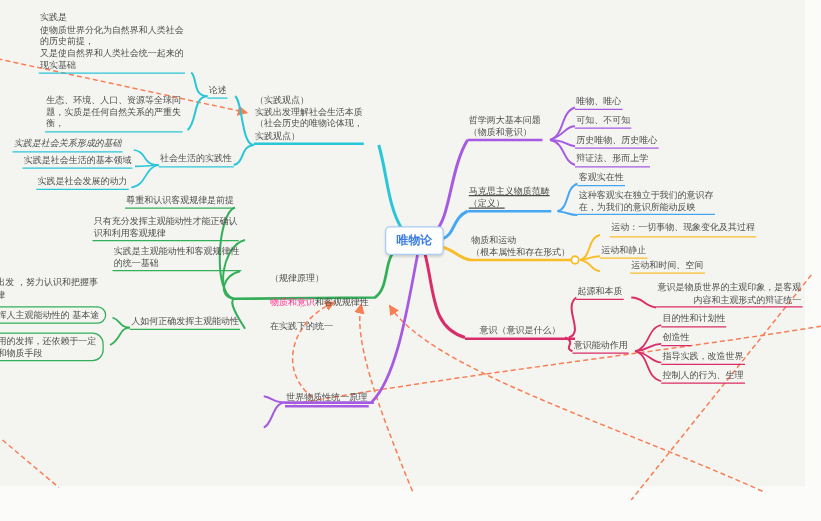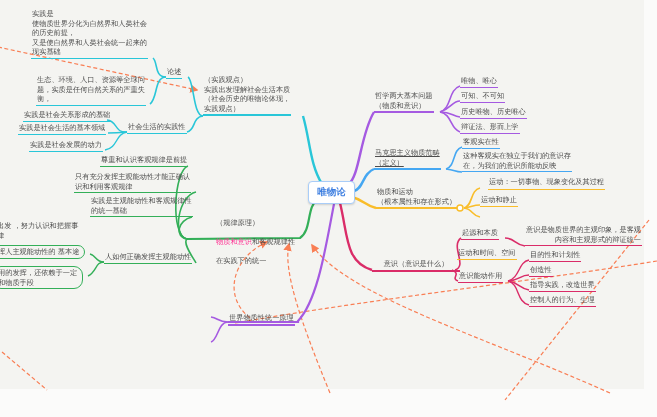--- a/index.html
+++ b/index.html
@@ -119,42 +119,42 @@
   <div class="node u-teal" style="left:166px;top:67px;">论述</div>
   <div class="node u-teal" style="left:31px;top:9px;">实践是
 使物质世界分化为自然界和人类社会
 的历史前提，
 又是使自然界和人类社会统一起来的
 现实基础</div>
   <div class="node u-teal" style="left:36px;top:75px;">生态、环境、人口、资源等全球问
 题，实质是任何自然关系的严重失
 衡，</div>
   <div class="node u-teal" style="left:127px;top:122px;">社会生活的实践性</div>
-  <div class="node u-teal" style="left:23px;top:110px;">实践是社会关系形成的基础</div>
+  <div class="node u-teal" style="left:10px;top:110px;font-style:italic;">实践是社会关系形成的基础</div>
   <div class="node u-teal" style="left:18px;top:123px;">实践是社会生活的基本领域</div>
   <div class="node u-teal" style="left:29px;top:140px;">实践是社会发展的动力</div>
 
   <div class="node u-purple thick" style="left:374px;top:91px;">哲学两大基本问题
 （物质和意识）</div>
   <div class="node u-purple" style="left:460px;top:76px;">唯物、唯心</div>
   <div class="node u-purple" style="left:460px;top:91px;">可知、不可知</div>
   <div class="node u-purple" style="left:460px;top:107px;">历史唯物、历史唯心</div>
   <div class="node u-purple" style="left:460px;top:122px;">辩证法、形而上学</div>
 
   <div class="node u-blue thick" style="left:374px;top:148px;text-decoration:underline;">马克思主义物质范畴
 （定义）</div>
   <div class="node u-blue" style="left:462px;top:137px;">客观实在性</div>
   <div class="node u-blue" style="left:462px;top:151px;">这种客观实在独立于我们的意识存
 在，为我们的意识所能动反映</div>
 
   <div class="node u-yellow thick" style="left:376px;top:187px;">物质和运动
 （根本属性和存在形式）</div>
   <div class="node u-yellow" style="left:488px;top:178px;font-family:Liberation Serif, serif;">运动：一切事物、现象变化及其过程</div>
   <div class="node u-yellow" style="left:480px;top:195px;">运动和静止</div>
-  <div class="node u-yellow" style="left:457px;top:207px;margin-top:41px;">运动和时间、空间</div>
+  <div class="node u-yellow" style="left:504px;top:207px;">运动和时间、空间</div>
 
   <div class="node u-crimson thick center-text" style="left:372px;top:259px;width:86px;max-width:86px;">意识（意识是什么）</div>
   <div class="node u-crimson" style="left:461px;top:228px;">起源和本质</div>
   <div class="node u-crimson" style="left:525px;top:225px;">意识是物质世界的主观印象，是客观
 内容和主观形式的辩证统一</div>
   <div class="node u-crimson" style="left:458px;top:271px;">意识能动作用</div>
   <div class="node u-crimson" style="left:529px;top:250px;">目的性和计划性</div>
   <div class="node u-crimson" style="left:529px;top:265px;">创造性</div>
   <div class="node u-crimson" style="left:529px;top:280px;">指导实践，改造世界</div>
   <div class="node u-crimson" style="left:529px;top:295px;">控制人的行为、生理</div>

